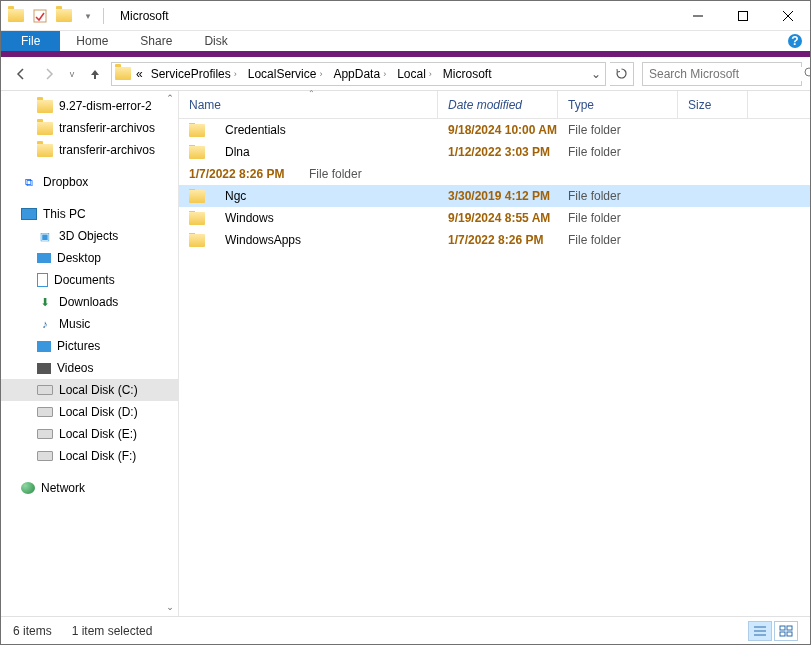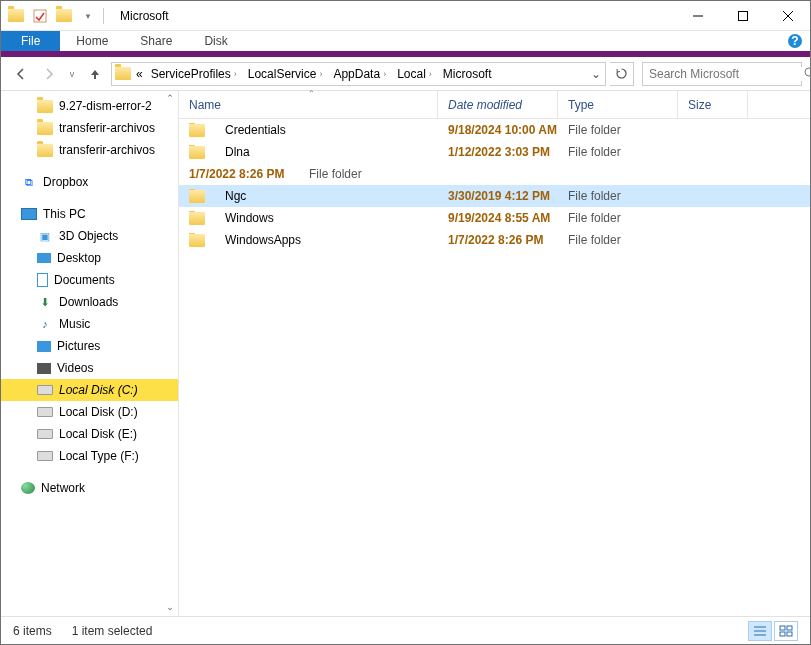--- a/index.html
+++ b/index.html
@@ -31,21 +31,21 @@
 .addr-refresh { width: 24px; height: 24px; border: 1px solid #cccccc; border-left: none; display: flex; align-items: center; justify-content: center; color: #555; }
 .search-box { width: 160px; height: 24px; border: 1px solid #cccccc; margin-left: 4px; display: flex; align-items: center; padding: 10px 6px; color: #777; }
 .search-box input { border: none; outline: none; flex: 1; font-size: 12px; color: #555; }
 
 
 .content { display: flex; height: calc(100% - 30px - 26px - 34px - 28px); }
 .tree { width: 178px; border-right: 1px solid #e5e5e5; overflow: hidden; padding-top: 4px; position: relative; }
 .tree-item { display: flex; align-items: center; height: 22px; padding-left: 36px; gap: 6px; white-space: nowrap; overflow: hidden; }
 .tree-item.l1 { padding-left: 36px; }
 .tree-item.l0 { padding-left: 20px; }
-.tree-item.sel { background: #fde047; font-style: italic; }
+.tree-item.sel { background: #e5e5e5; }
 .tree-scroll-arrow { position: absolute; right: 2px; width: 12px; height: 12px; font-size: 9px; color: #666; text-align: center; }
 
 .files { flex: 1; display: flex; flex-direction: column; }
 .cols { display: flex; height: 28px; border-bottom: 1px solid #e5e5e5; align-items: center; }
 .col { padding-left: 10px; color: #30508a; font-size: 12px; border-right: 1px solid #e5e5e5; height: 100%; display: flex; align-items: center; position: relative; }
 .col.name { width: 259px; }
 .col.date { width: 120px; font-style: italic; }
 .col.type { width: 120px; }
 .col.size { width: 70px; }
 .sort-ind { position: absolute; top: -2px; left: 50%; font-size: 8px; color: #777; }
@@ -249,21 +249,21 @@
       <div class="tree-item l1">
         <span class="disk-icon"></span>
         <span>Local Disk (D:)</span>
       </div>
       <div class="tree-item l1">
         <span class="disk-icon"></span>
         <span>Local Disk (E:)</span>
       </div>
       <div class="tree-item l1">
         <span class="disk-icon"></span>
-        <span>Local Type (F:)</span>
+        <span>Local Disk (F:)</span>
       </div>
       <div style="height: 10px;"></div>
       <div class="tree-item l0">
         <span class="net-icon"></span>
         <span>Network</span>
       </div>
       <div class="tree-scroll-arrow" style="top: 2px;">⌃</div>
       <div class="tree-scroll-arrow" style="bottom: 2px;">⌄</div>
     </div>
   <div class="files">

